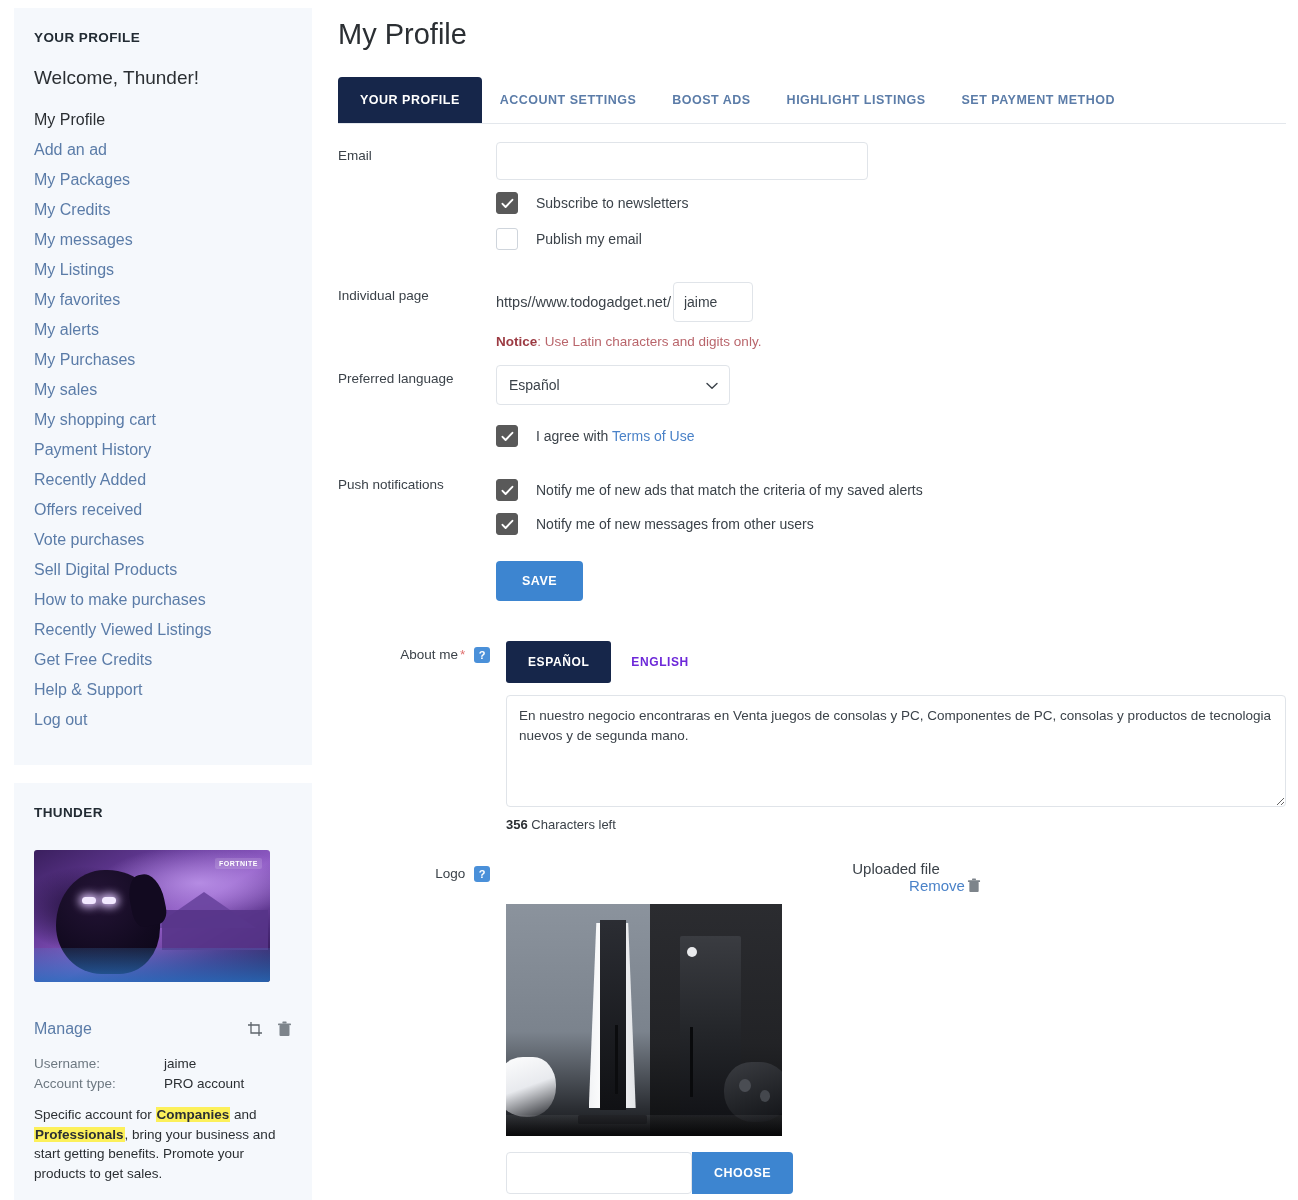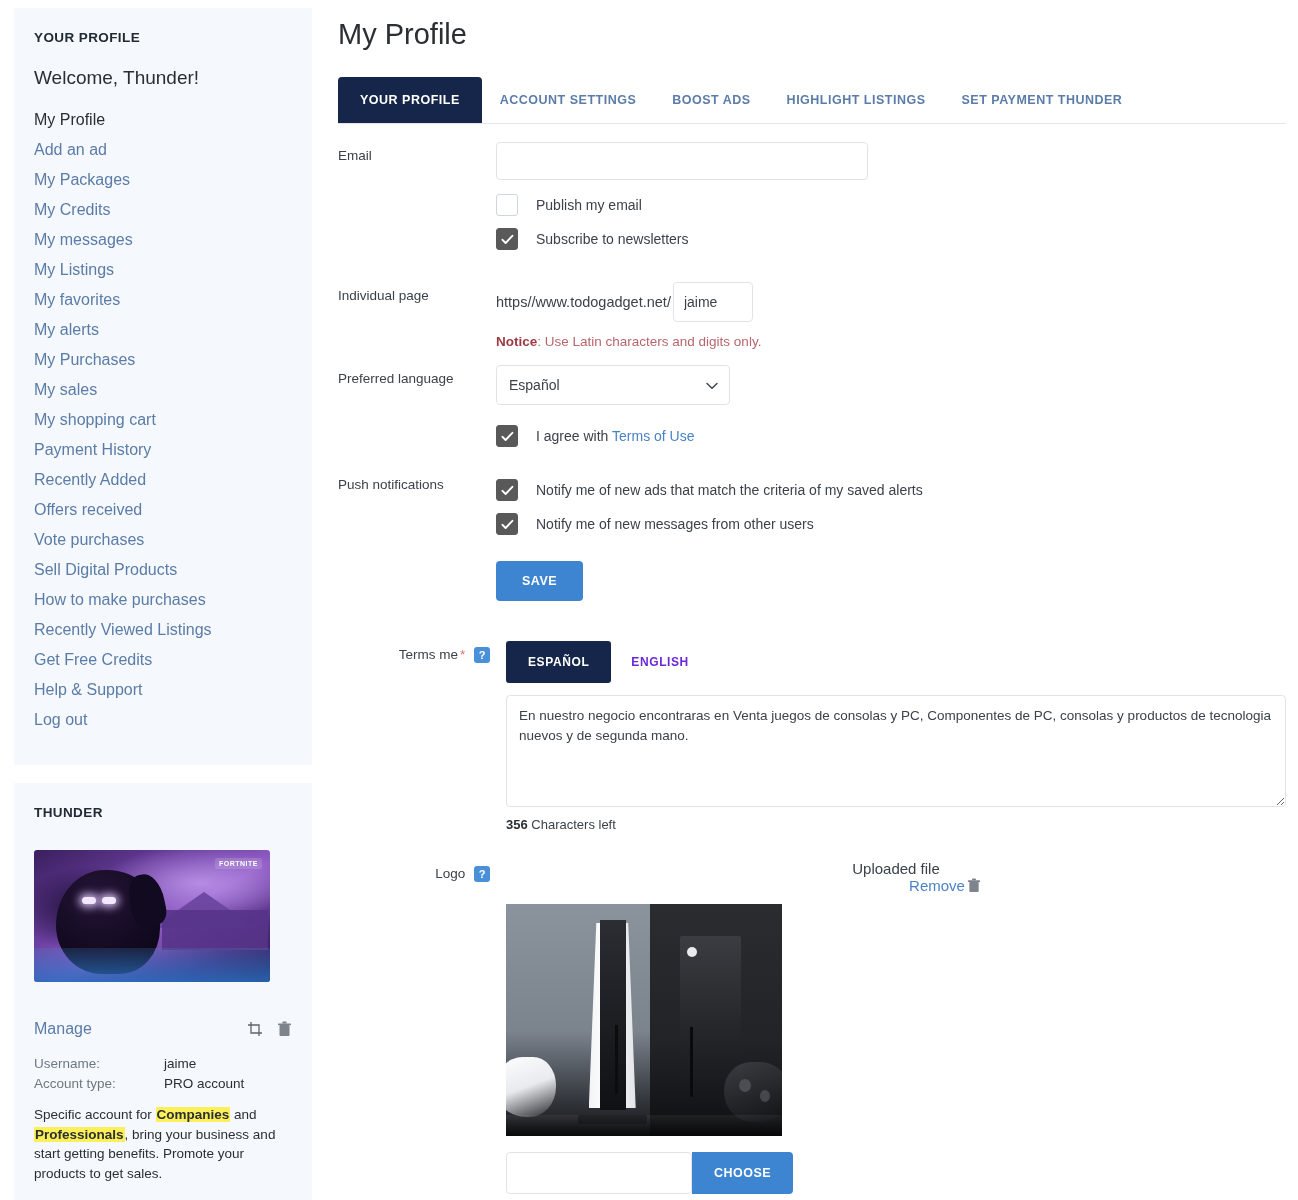--- a/index.html
+++ b/index.html
@@ -410,41 +410,41 @@
 
   <main class="main">
 
     <h1 class="page-title">My Profile</h1>
 
     <nav class="tabs">
       <a class="tab active">YOUR PROFILE</a>
       <a class="tab">ACCOUNT SETTINGS</a>
       <a class="tab">BOOST ADS</a>
       <a class="tab">HIGHLIGHT LISTINGS</a>
-      <a class="tab">SET PAYMENT THUNDER</a>
+      <a class="tab">SET PAYMENT METHOD</a>
     </nav>
     <div class="tab-underline"></div>
 
     <div class="form">
 
       <div class="frow">
         <div class="flabel">Email</div>
         <div class="fcontrol">
           <input type="text" class="email-input" value="" style="">
-          <div class="checkrow" style="margin-top:14px">
-            <span class="cb"></span>
-            <span class="cb-label">Publish my email</span>
-          </div>
           <div class="checkrow" style="margin-top:12px">
             <span class="cb checked">
               <svg width="13" height="11" viewBox="0 0 13 11" fill="none" stroke="#ffffff" stroke-width="1.9" stroke-linecap="round" stroke-linejoin="round">
                   <path d="M1.5 5.8 4.6 9 11.4 1.8"></path>
                 </svg>
             </span>
             <span class="cb-label">Subscribe to newsletters</span>
+          </div>
+          <div class="checkrow" style="margin-top:14px">
+            <span class="cb"></span>
+            <span class="cb-label">Publish my email</span>
           </div>
         </div>
       </div>
 
       <div class="spacer-24"></div>
 
       <div class="frow">
         <div class="flabel">Individual page</div>
         <div class="fcontrol">
           <div class="urlrow">
@@ -506,21 +506,21 @@
             <span class="cb-label">Notify me of new messages from other users</span>
           </div>
           <button class="btn btn-save" style="margin-top:18px">SAVE</button>
         </div>
       </div>
 
       <div style="height:40px"></div>
 
       <div class="frow">
         <div class="flabel right">
-          <span>Terms me</span><span class="req">*</span>
+          <span>About me</span><span class="req">*</span>
           <span class="help">?</span>
         </div>
         <div class="fcontrol">
           <div class="lang-tabs">
             <a class="lang-tab active">ESPAÑOL</a>
             <a class="lang-tab">ENGLISH</a>
           </div>
           <textarea class="about-area" style="margin-top: 12px;">En nuestro negocio encontraras en Venta juegos de consolas y PC, Componentes de PC, consolas y productos de tecnologia nuevos y de segunda mano.</textarea>
           <div class="charsleft">
             <b>356</b><span> Characters left</span>

